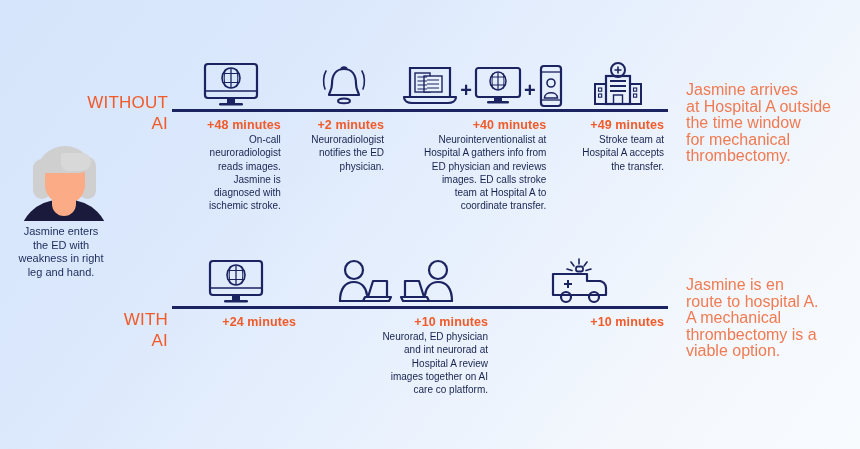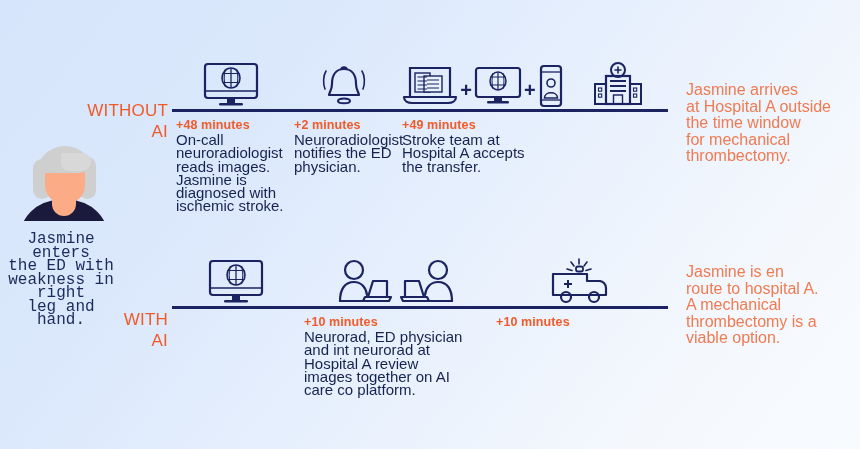--- a/index.html
+++ b/index.html
@@ -109,41 +109,40 @@
   .av-vneck {
     position: absolute;
     left: 52px;
     top: 57px;
     width: 24px;
     height: 16px;
     background: #fbab86;
     border-radius: 0 0 12px 12px;
   }
   .persona-caption {
-    margin-top: 12px;
-    font-size: 16px;
+    margin-top: 4px;
+    font-size: 11px;
     line-height: 13.5px;
     color: #1b2a5a;
     white-space: pre-line;
     font-weight: 400;
-    font-family: Liberation Mono, monospace;
   }
 
   
   .section-label {
     position: absolute;
     color: #f15a29;
     font-size: 17px;
     line-height: 21px;
     font-weight: 400;
     text-align: right;
     white-space: pre-line;
     letter-spacing: 0.2px;
   }
-  #label-without { left: 40px; top: 100px; width: 128px; }
+  #label-without { left: 40px; top: 92px; width: 128px; }
   #label-with    { left: 40px; top: 281px; width: 128px; margin-top: 28px; }
 
   
   .timeline-row {
     position: absolute;
     left: 172px;
     width: 496px;
   }
   #row-without { top: 58px; }
   #row-with    { top: 255px; }
@@ -159,32 +158,32 @@
     margin-top: 1px;
   }
   .steps {
     display: flex;
     align-items: flex-start;
     width: 100%;
   }
   .step {
     box-sizing: border-box;
     padding: 0 4px;
-    text-align: left;
+    text-align: right;
   }
   .step-time {
     color: #f15a29;
     font-size: 12.5px;
     font-weight: 700;
     margin-top: 6px;
     letter-spacing: 0.1px;
   }
   .step-desc {
     color: #17234f;
-    font-size: 15px;
+    font-size: 10px;
     line-height: 13.3px;
     margin-top: 1px;
     white-space: pre-line;
   }
 
   
   #row-without .step:nth-child(1) { width: 118px; }
   #row-without .step:nth-child(2) { width: 108px; }
   #row-without .step:nth-child(3) { width: 170px; }
   #row-without .step:nth-child(4) { width: 100px; margin-left: 22px; }
@@ -213,21 +212,21 @@
   
   .outcome {
     position: absolute;
     color: #f07a52;
     font-size: 16px;
     line-height: 16.5px;
     white-space: pre-line;
     font-weight: 400;
   }
   #outcome-without { left: 686px; top: 82px; width: 168px; }
-  #outcome-with    { left: 686px; top: 264px; width: 168px; }
+  #outcome-with    { left: 686px; top: 277px; width: 168px; }
 
   svg { display: block; }
 </style>
 </head>
 <body>
 
 <div id="infographic">
 
   <div class="persona">
     <div class="persona-avatar">
@@ -339,20 +338,29 @@
 diagnosed with
 ischemic stroke.</div>
       </div>
       <div class="step">
         <div class="step-time">+2 minutes</div>
         <div class="step-desc">Neuroradiologist
 notifies the ED
 physician.</div>
       </div>
       <div class="step">
+        <div class="step-time">+40 minutes</div>
+        <div class="step-desc">Neurointerventionalist at
+Hospital A gathers info from
+ED physician and reviews
+images. ED calls stroke
+team at Hospital A to
+coordinate transfer.</div>
+      </div>
+      <div class="step">
         <div class="step-time">+49 minutes</div>
         <div class="step-desc">Stroke team at
 Hospital A accepts
 the transfer.</div>
       </div>
     </div>
   </div>
 
   <div class="timeline-row" id="row-with">
     <div class="icon-strip">
@@ -409,20 +417,21 @@
           <circle cx="45" cy="40" r="5" fill="none" stroke="#1b2360" stroke-width="2.2"></circle>
         </svg>
       </div>
 
     </div>
 
     <div class="axis-line"></div>
 
     <div class="steps">
       <div class="step">
+        <div class="step-time">+24 minutes</div>
       </div>
       <div class="step">
         <div class="step-time">+10 minutes</div>
         <div class="step-desc">Neurorad, ED physician
 and int neurorad at
 Hospital A review
 images together on AI
 care co platform.</div>
       </div>
       <div class="step">

